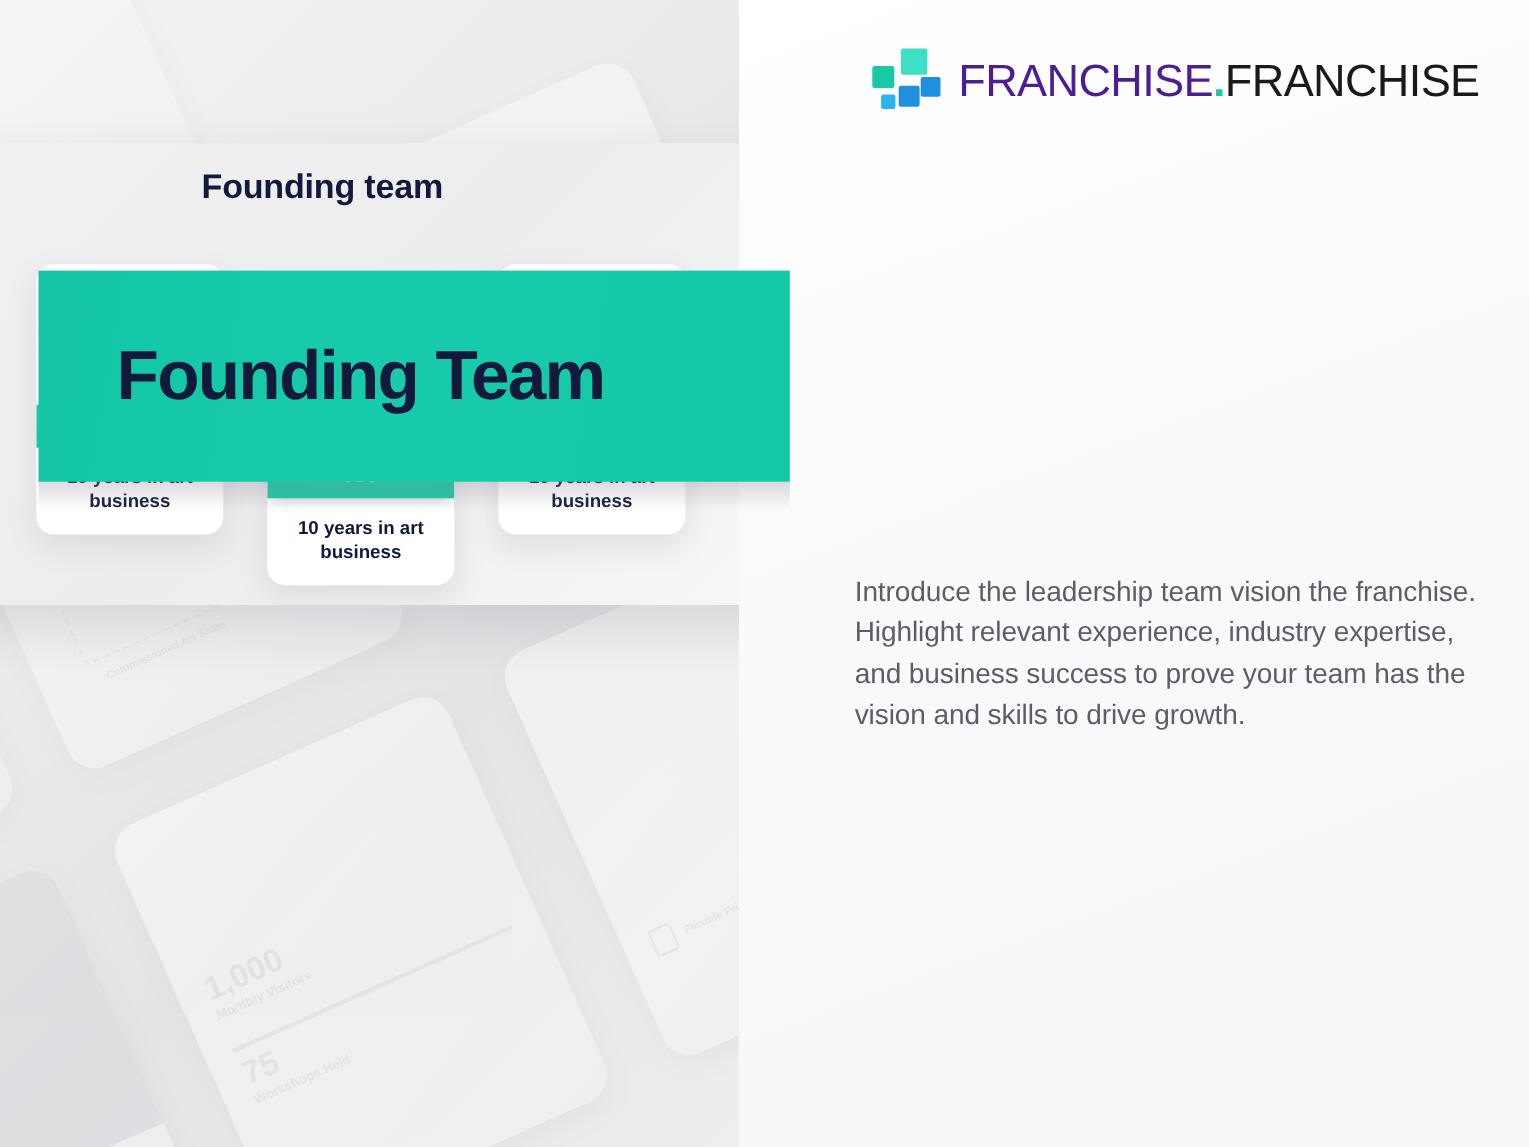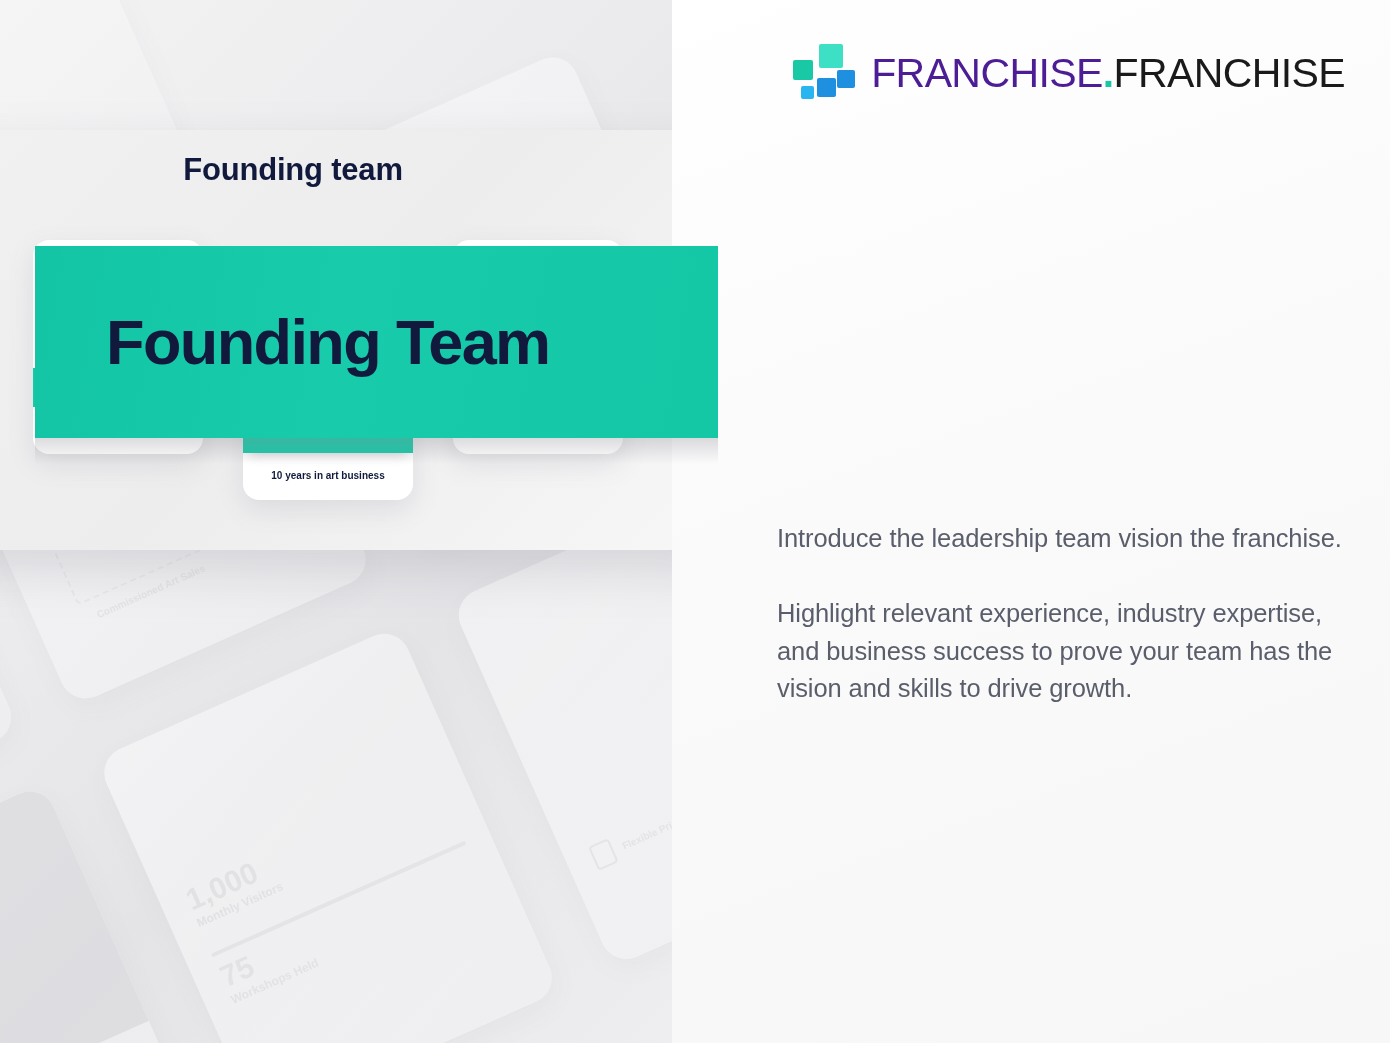--- a/index.html
+++ b/index.html
@@ -134,21 +134,21 @@
     background: #16c9a8;
     color: #ffffff;
     font-size: 14px;
     font-weight: 800;
     letter-spacing: 1.4px;
     text-align: center;
     padding: 11px 0 12px;
     box-shadow: 0 8px 12px -6px rgba(110,110,120,.30);
   }
   .person-desc {
-    font-size: 10px;
+    font-size: 17px;
     font-weight: 800;
     line-height: 1.32;
     color: #111a3d;
     text-align: center;
     padding: 16px 14px 0;
   }
 
   
   .right-panel {
     position: absolute;
@@ -203,21 +203,21 @@
     position: absolute;
     left: 777px; top: 520px;
     width: 565px;
   }
   .body-copy p {
     font-size: 25.5px;
     line-height: 1.47;
     color: #5a5e6b;
     letter-spacing: -.1px;
   }
-  .body-copy p + p { margin-top: 38px; }
+  .body-copy p + p { }
 </style>
 </head>
 <body>
 
 <div class="slide">
 
   <div class="left-panel">
 
     <div class="wallpaper">
 

